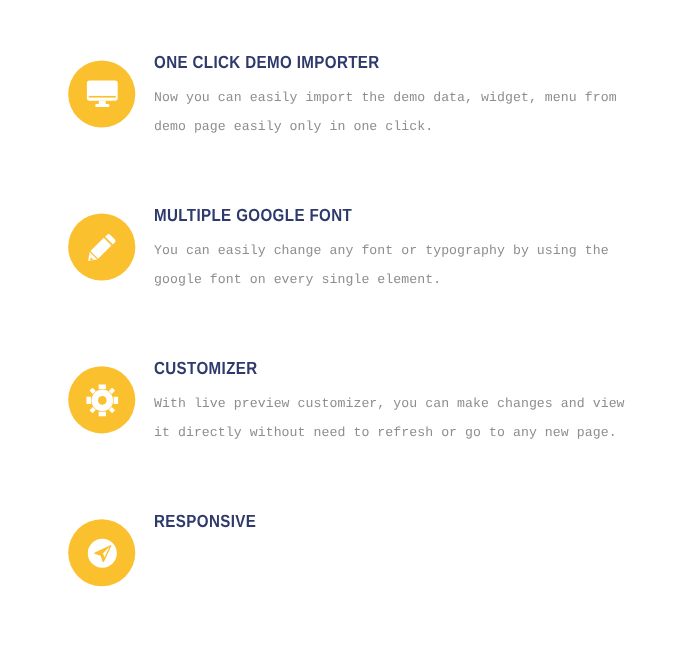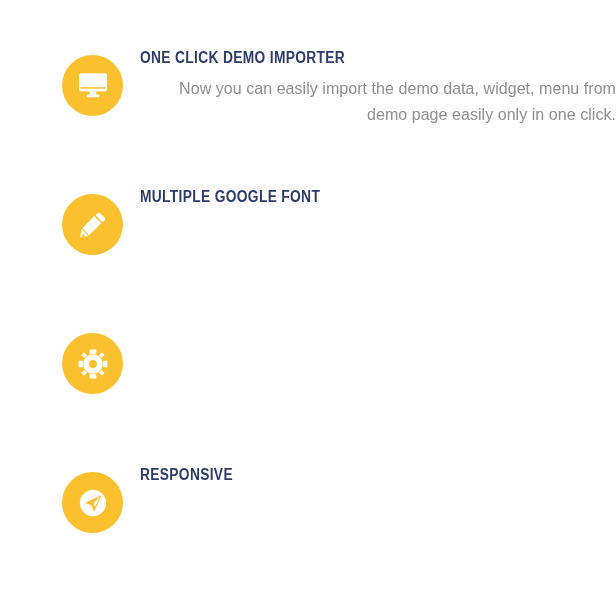--- a/index.html
+++ b/index.html
@@ -43,20 +43,21 @@
     margin-top: 8px;
   }
 
   .feature-icon-circle svg {
     display: block;
   }
 
   .feature-text {
     flex: 1 1 auto;
     padding-left: 17px;
+    padding-right: 38px;
     min-width: 0;
   }
 
   .feature-title {
     margin: 0;
     font-family: "Liberation Sans Narrow", "Liberation Sans", sans-serif;
     font-size: 16px;
     line-height: 19px;
     font-weight: bold;
     letter-spacing: 0.4px;
@@ -64,27 +65,26 @@
     text-transform: uppercase;
     transform: scaleX(0.86);
     transform-origin: left center;
     white-space: nowrap;
     padding-top: 1px;
   }
 
   .feature-desc {
     margin: 0;
     padding-top: 9px;
-    font-family: Liberation Sans, sans-serif;
-    font-size: 16px;
+    font-family: Liberation Mono, monospace;
+    font-size: 12px;
     line-height: 26px;
     color: #8e8e8e;
     font-weight: normal;
     letter-spacing: 0.05px;
-    text-align: right;
   }
 </style>
 </head>
 <body>
 
 <div id="features-list">
 
   <div class="feature-row">
     <div class="feature-icon-circle">
       <span>
@@ -108,32 +108,37 @@
         <svg width="28" height="28" viewBox="0 0 28 28" aria-hidden="true">
           <path fill="#ffffff" d="M21.1 2.3l4.4 4.4c0.7 0.7 0.7 1.9 0 2.6l-1.9 1.9-7-7 1.9-1.9c0.7-0.7 1.9-0.7 2.6 0z"></path>
           <path fill="#ffffff" d="M15.3 5.1l7 7L10.2 24.2l-7-7z"></path>
           <path fill="#ffffff" d="M2.5 18.1l6.9 6.9-8.2 1.3z"></path>
           <path fill="#fbc02d" d="M3.5 22.8l2.6 2.6-3.2 0.5z"></path>
         </svg>
       </span>
     </div>
     <div class="feature-text">
       <h3 class="feature-title">MULTIPLE GOOGLE FONT</h3>
+      <p class="feature-desc">You can easily change any font or typography by using the google font on every single element.</p>
     </div>
   </div>
 
   <div class="feature-row">
     <div class="feature-icon-circle">
       <span>
         <svg width="30" height="30" viewBox="0 0 30 30" aria-hidden="true">
           <path fill="#ffffff" d="M11.7 0.6h6.6v4.1h-6.6zM11.7 25.3h6.6v4.1h-6.6zM0.6 11.7h4.1v6.6H0.6zM25.3 11.7h4.1v6.6h-4.1zM3.4 6.1L6.1 3.4l3 3-2.7 2.7zM20.9 23.6l2.7-2.7 3 3-2.7 2.7zM3.4 23.9l3-3 2.7 2.7-3 3zM20.9 6.4l3-3 2.7 2.7-3 3z"></path>
           <circle fill="#ffffff" cx="15" cy="15" r="9.8"></circle>
           <circle fill="#fbc02d" cx="15" cy="15" r="3.9"></circle>
         </svg>
       </span>
+    </div>
+    <div class="feature-text">
+      <h3 class="feature-title">CUSTOMIZER</h3>
+      <p class="feature-desc">With live preview customizer, you can make changes and view it directly without need to refresh or go to any new page.</p>
     </div>
   </div>
 
   <div class="feature-row">
     <div class="feature-icon-circle">
       <span>
         <svg width="30" height="30" viewBox="0 0 30 30" aria-hidden="true">
           <circle fill="#ffffff" cx="15" cy="15" r="13.2"></circle>
           <path fill="#fbc02d" d="M22.3 7.7L8.2 14.3c-0.6 0.3-0.5 1.1 0.1 1.3l5.2 1.7 1.7 5.2c0.2 0.6 1 0.7 1.3 0.1l6.6-14.1c0.3-0.6-0.3-1.2-0.8-0.8z"></path>
           <path fill="#ffffff" d="M14.6 16.2l7.1-7.4-4.7 10.1-1.3-4z"></path>

